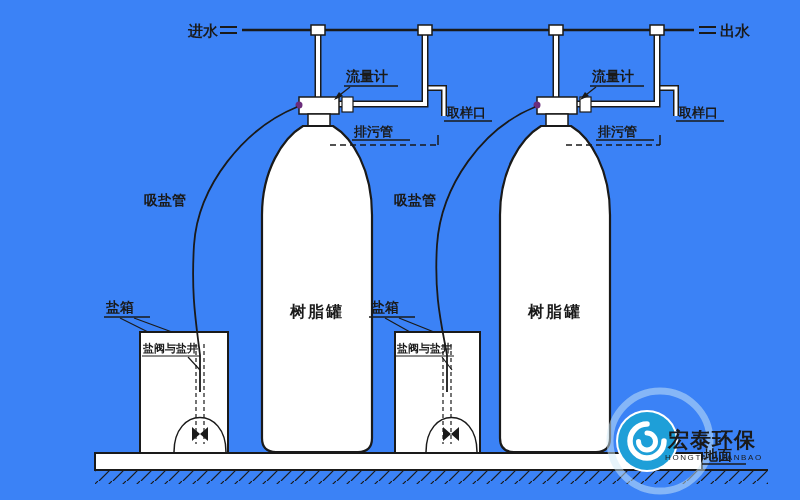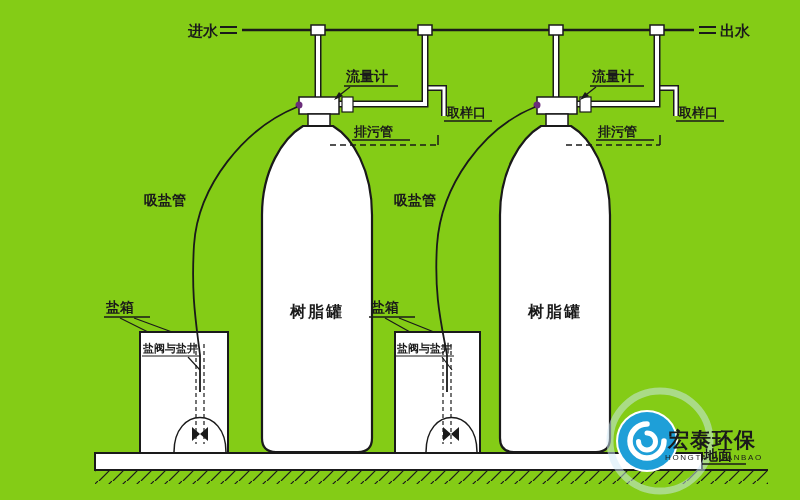--- a/index.html
+++ b/index.html
@@ -1,16 +1,16 @@
 <!DOCTYPE html>
 <html><head>
 <meta charset="utf-8">
 <style>
   html,body{margin:0;padding:0;background:#ffffff;}
-  .stage{position:relative;width:800px;height:500px;background:#84cc16;overflow:hidden;}
+  .stage{position:relative;width:800px;height:500px;background:#3b82f6;overflow:hidden;}
   svg text{font-family:"Liberation Sans","DejaVu Sans",sans-serif;font-weight:bold;fill:#1a1a1a;}
   svg text.sub{font-weight:normal;}
 </style>
 </head>
 <body>
 
 <div class="stage">
 <svg width="800" height="500" viewBox="0 0 800 500">
   <defs>
     <pattern id="hatch" width="14" height="13" patternUnits="userSpaceOnUse">

